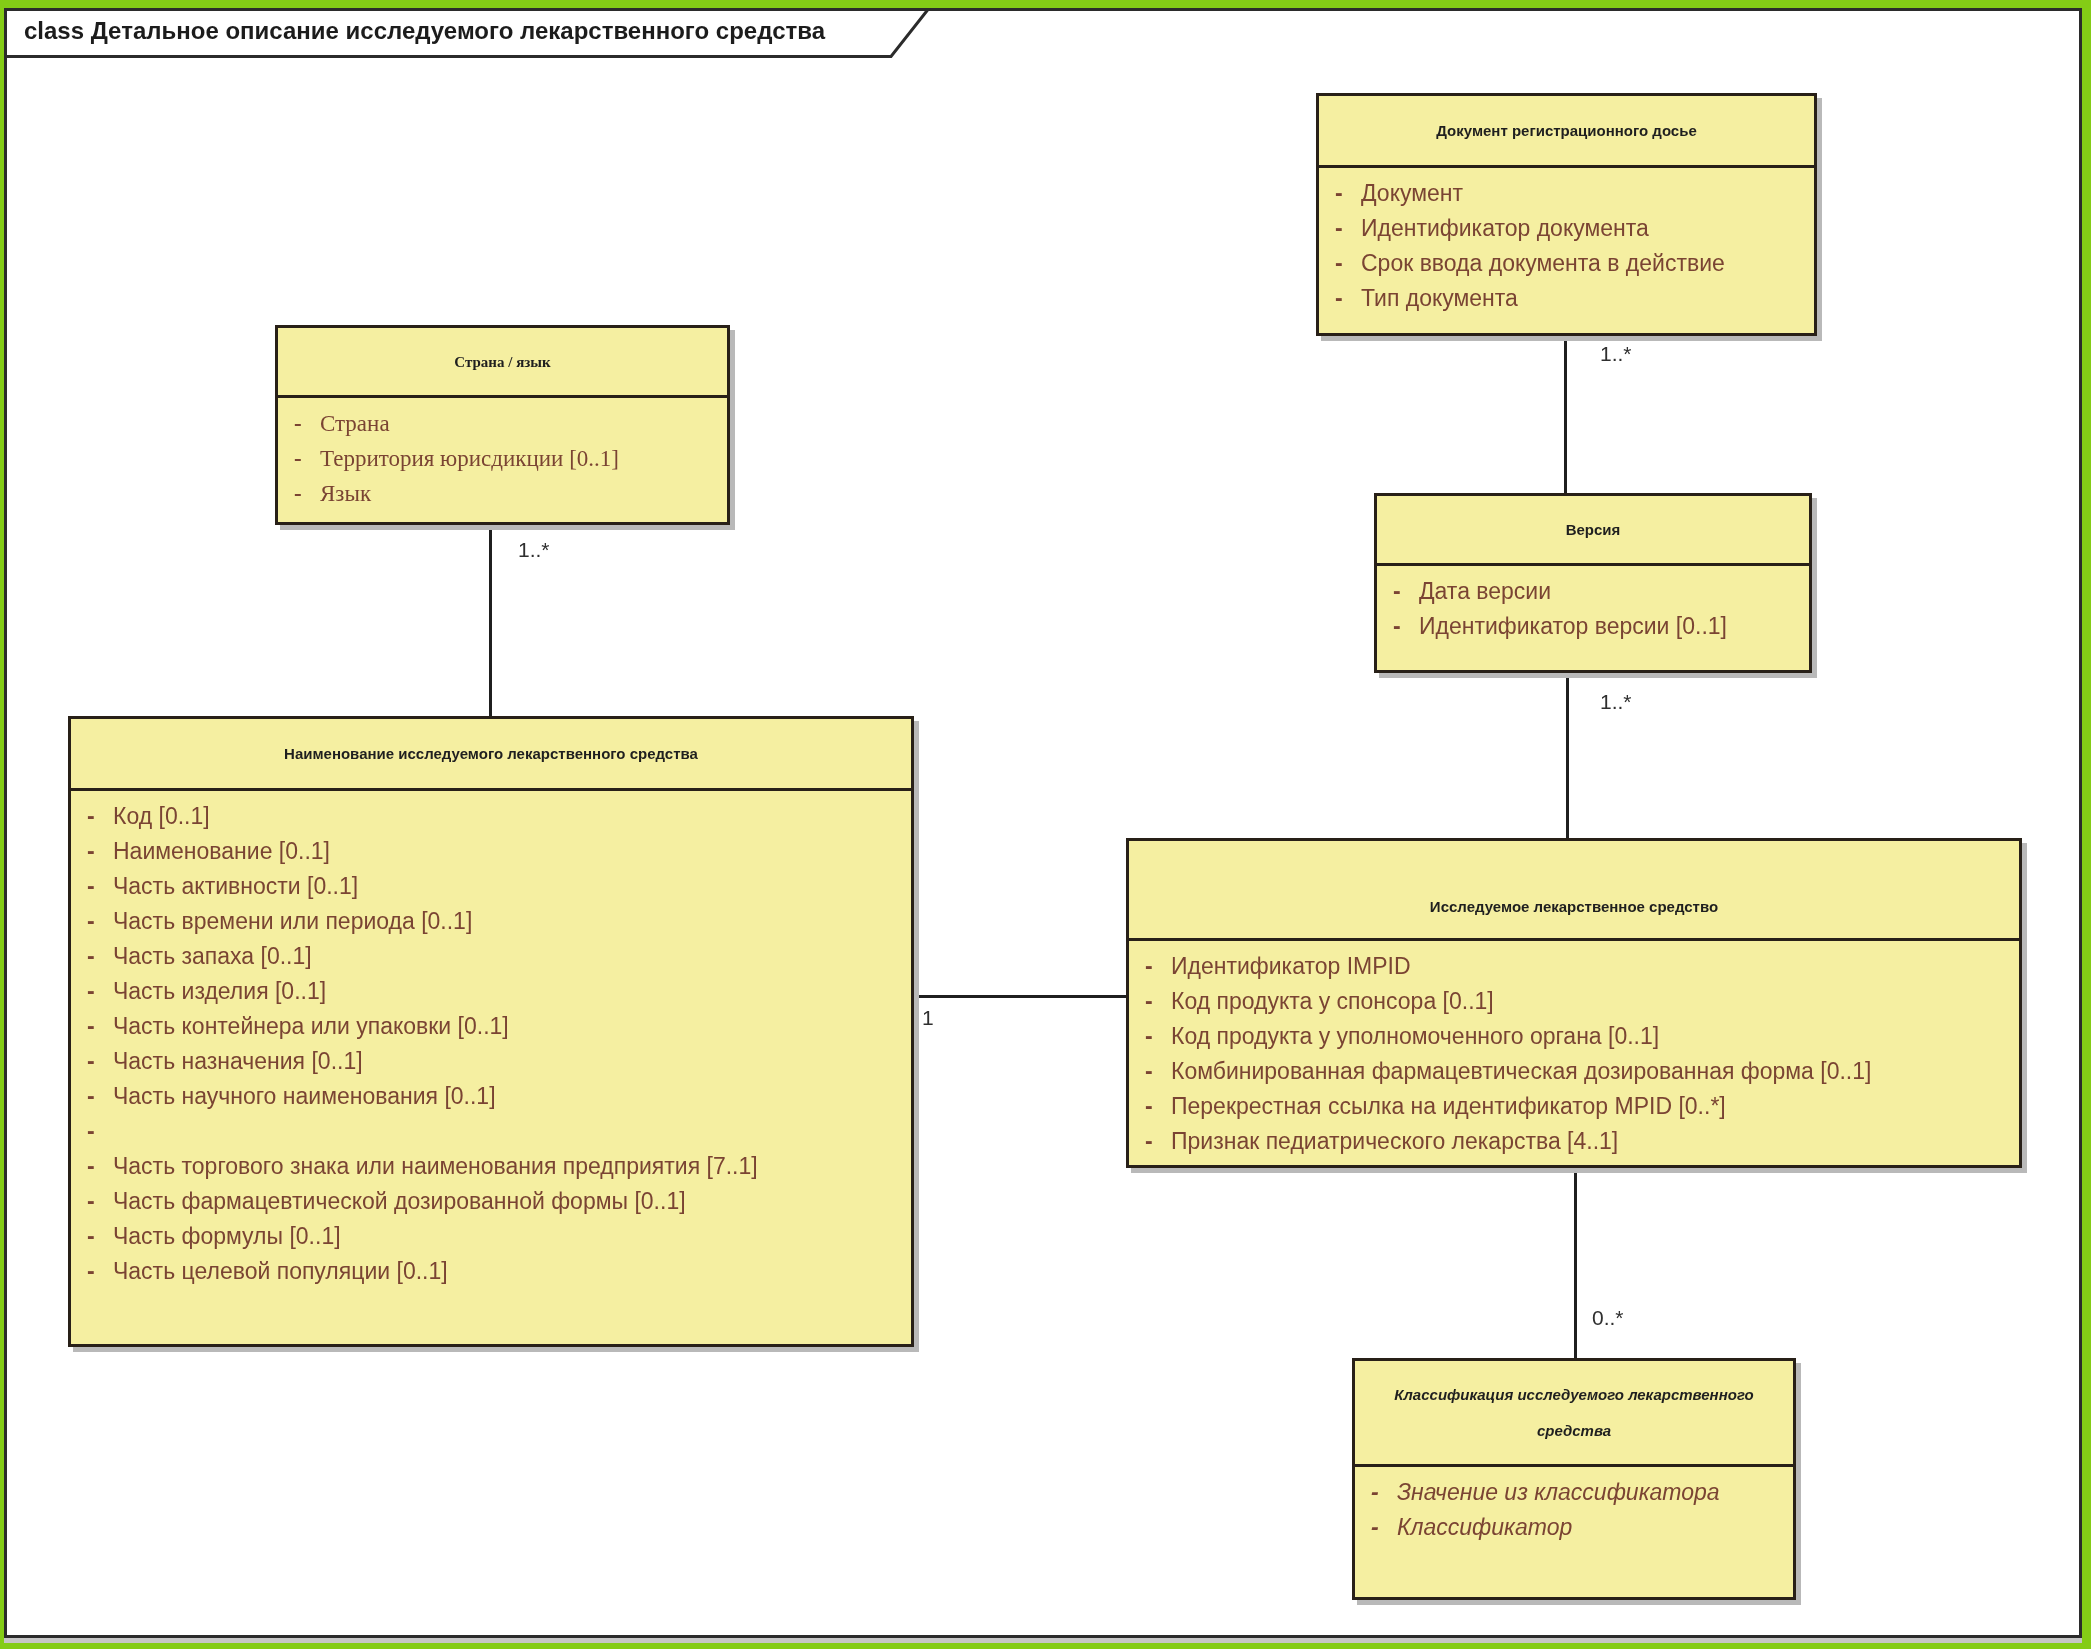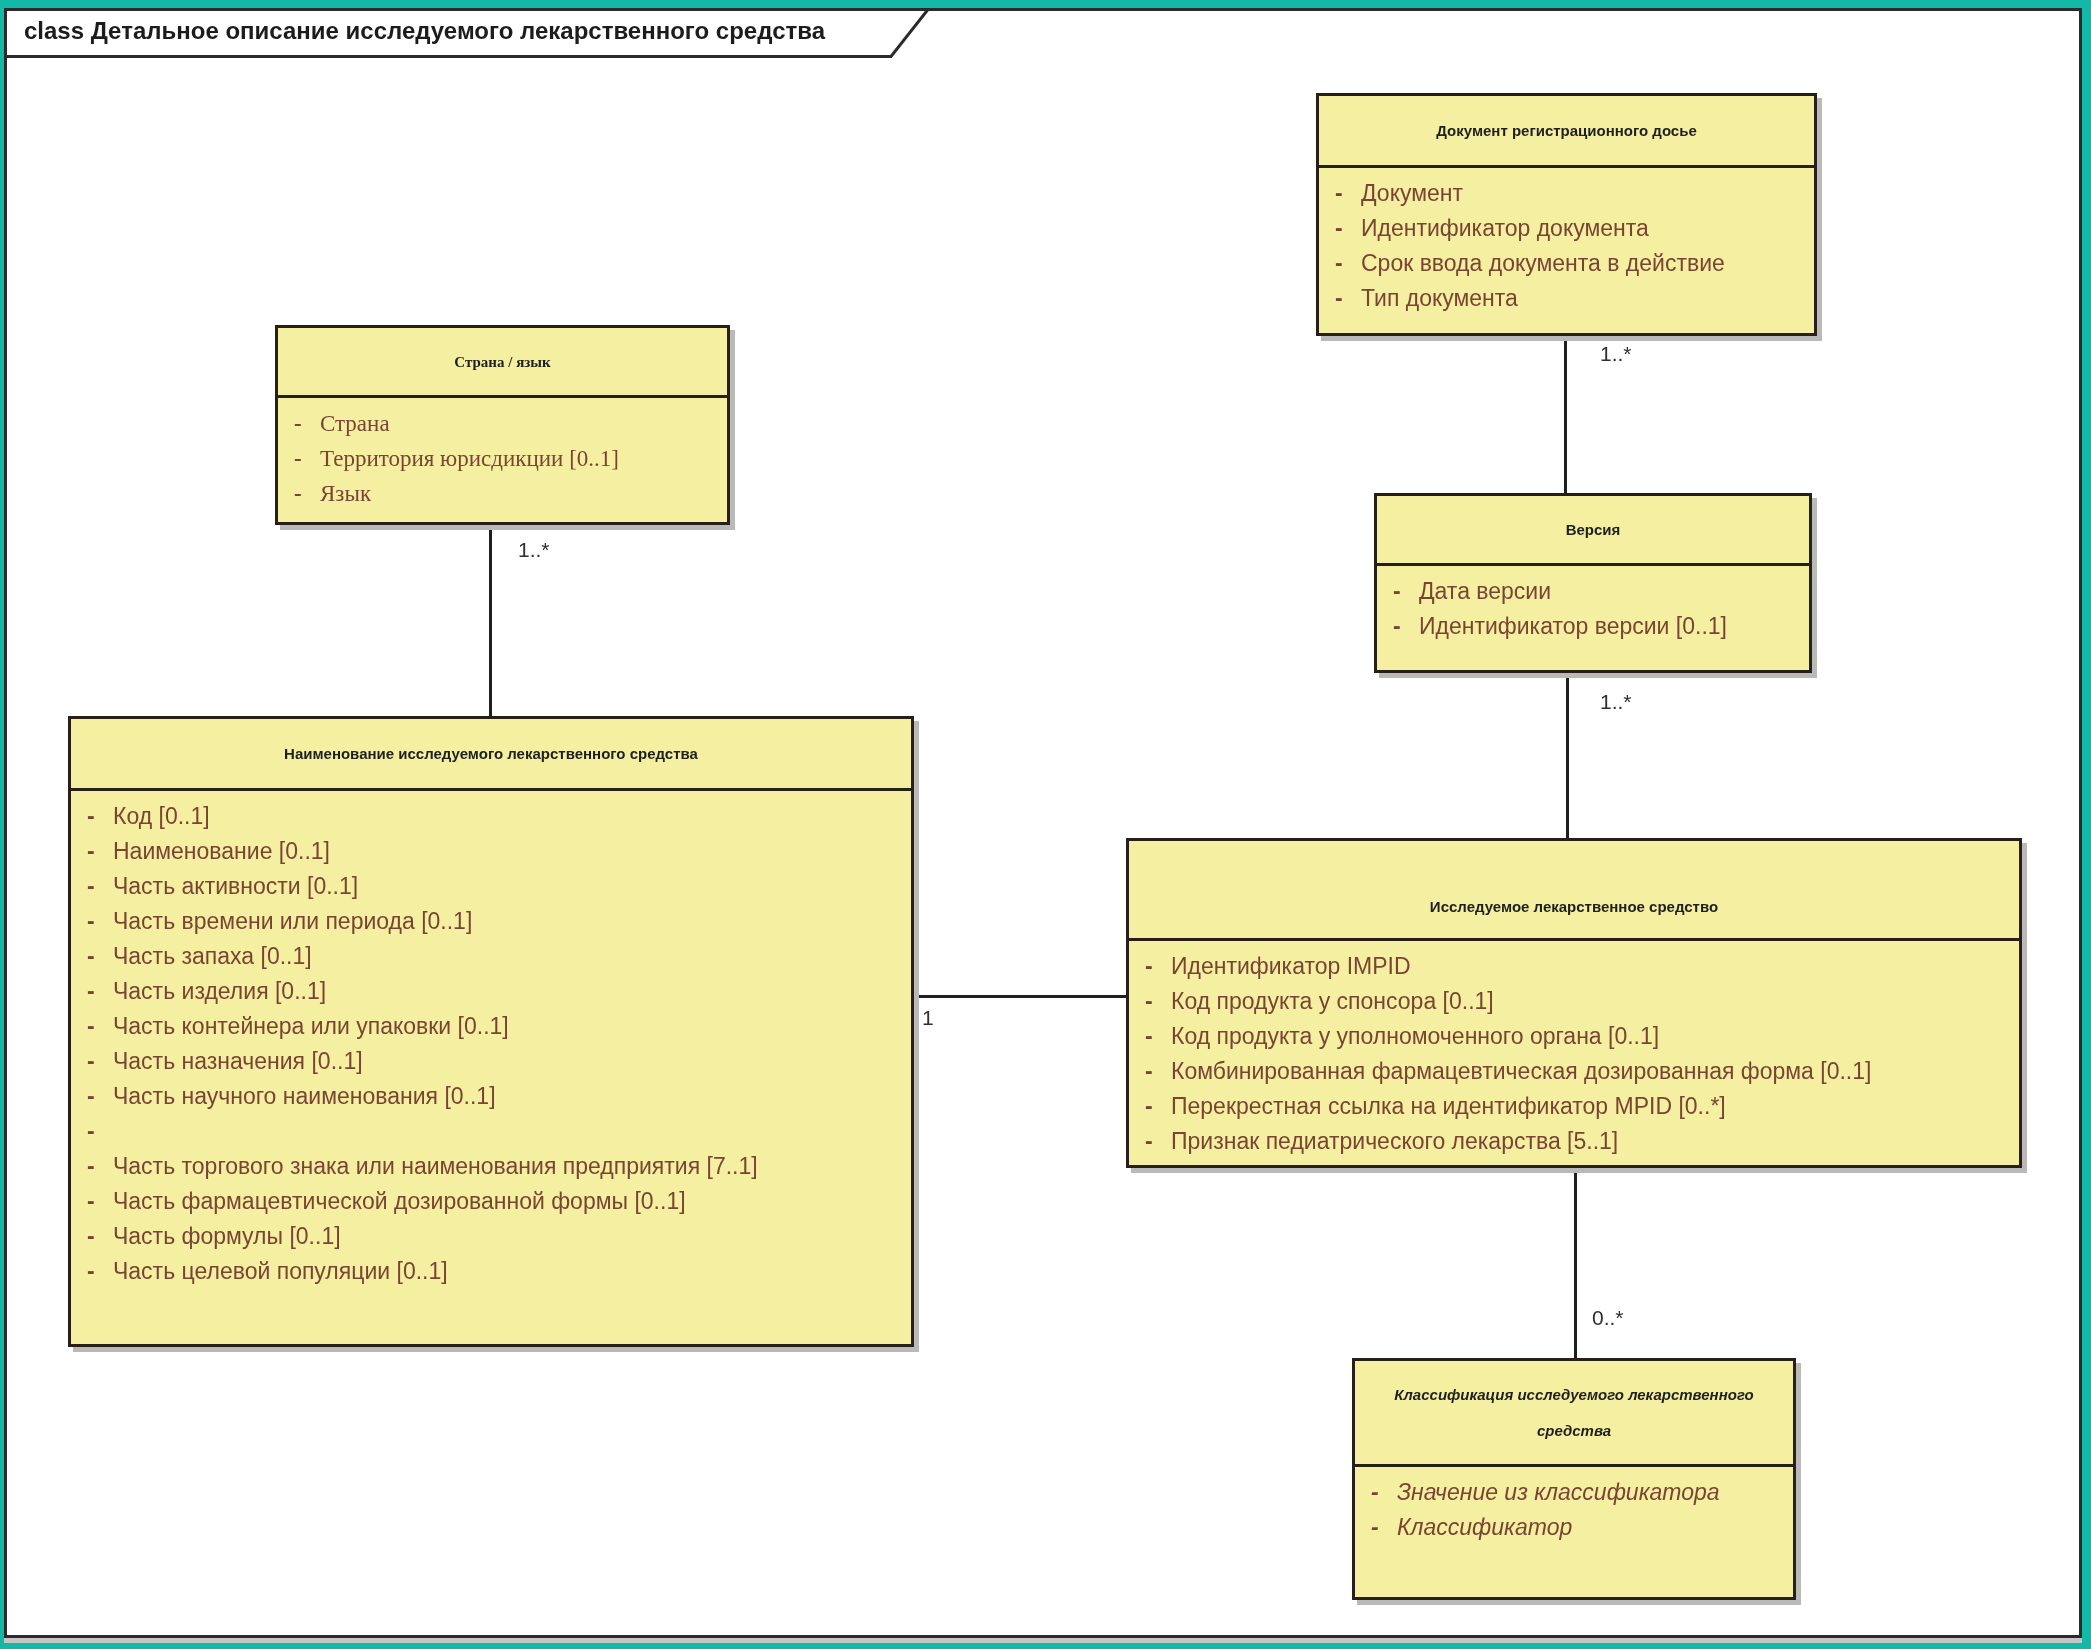--- a/index.html
+++ b/index.html
@@ -1,20 +1,20 @@
 <!DOCTYPE html>
 <html><head>
 <meta charset="utf-8">
 <style>
   html,body{margin:0;padding:0;background:#ffffff;}
   body{font-family:"Liberation Sans", sans-serif;}
   #canvas{
     position:relative;
     width:2091px;height:1649px;
-    background:#14b8a6;
+    background:#84cc16;
     overflow:hidden;
   }
   
   #frame{
     position:absolute;left:4px;top:8px;width:2078px;height:1630px;
     border:3px solid #2b2b2b;
     box-sizing:border-box;
     background:#ffffff;
     box-shadow:0 5px 0 #c6c6c6;
   }
@@ -224,21 +224,21 @@
       <div class="attr">
           <span class="dash">-</span>
           <span>Комбинированная фармацевтическая дозированная форма [0..1]</span>
         </div>
       <div class="attr">
           <span class="dash">-</span>
           <span>Перекрестная ссылка на идентификатор MPID [0..*]</span>
         </div>
       <div class="attr">
           <span class="dash">-</span>
-          <span>Признак педиатрического лекарства [5..1]</span>
+          <span>Признак педиатрического лекарства [4..1]</span>
         </div>
     </div>
   </div>
 
   <div class="uml-class" style="left:1352px;top:1358px;width:444px;height:242px;font-style:italic;">
     <div class="uml-header" style="height:103px;line-height:36px;">Классификация исследуемого лекарственного средства</div>
     <div class="uml-attrs">
       <div class="attr">
           <span class="dash">-</span>
           <span>Значение из классификатора</span>

